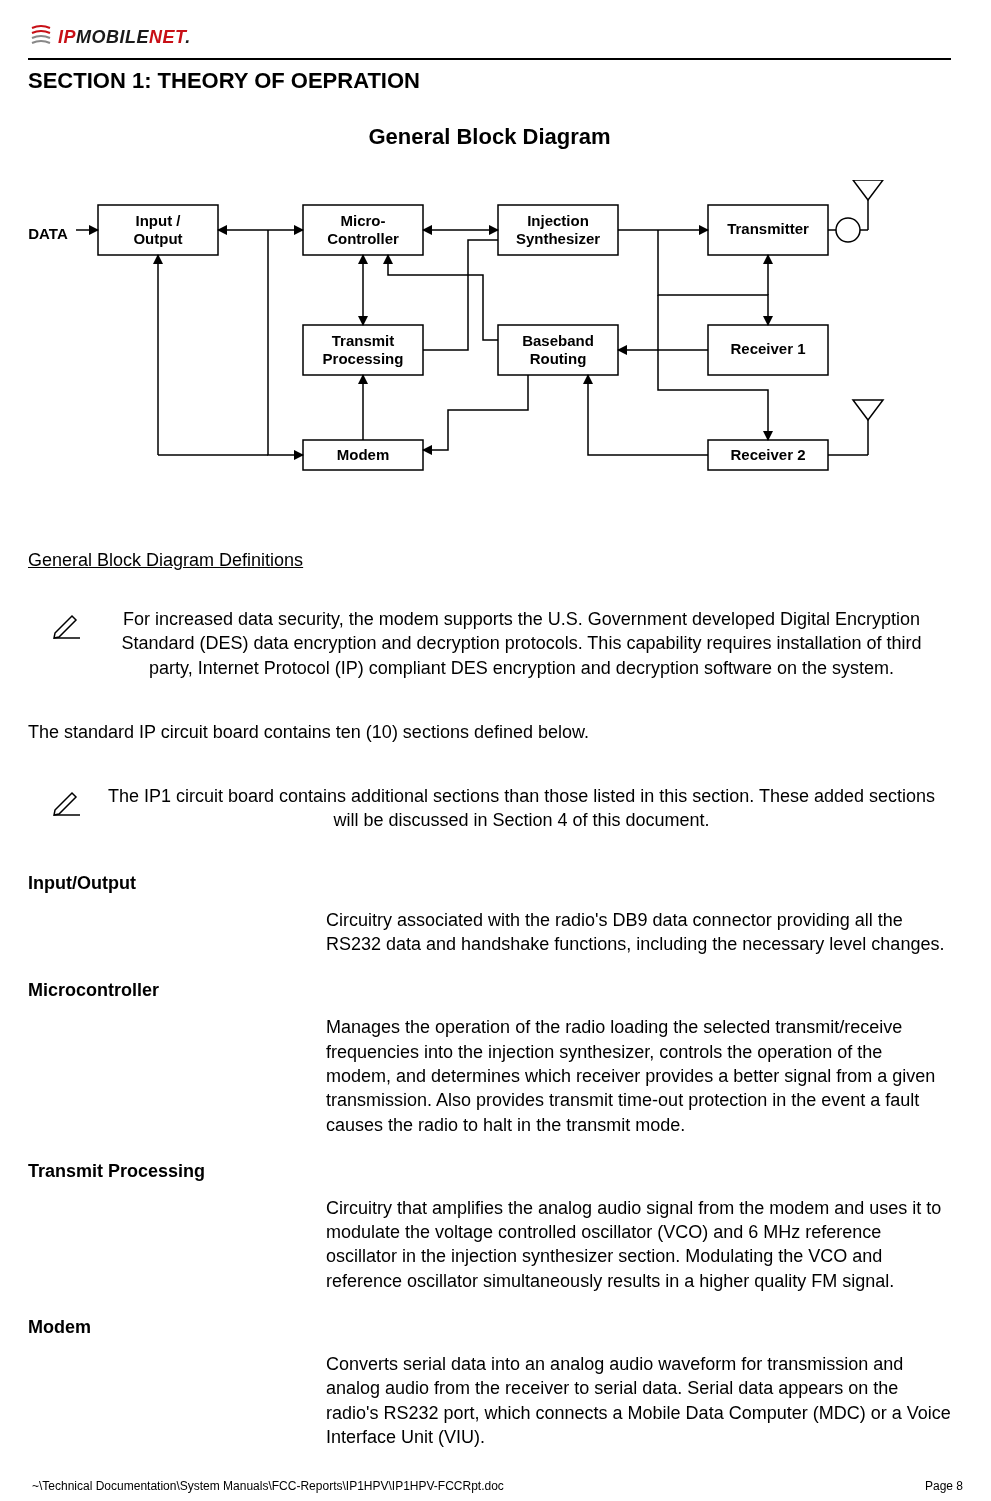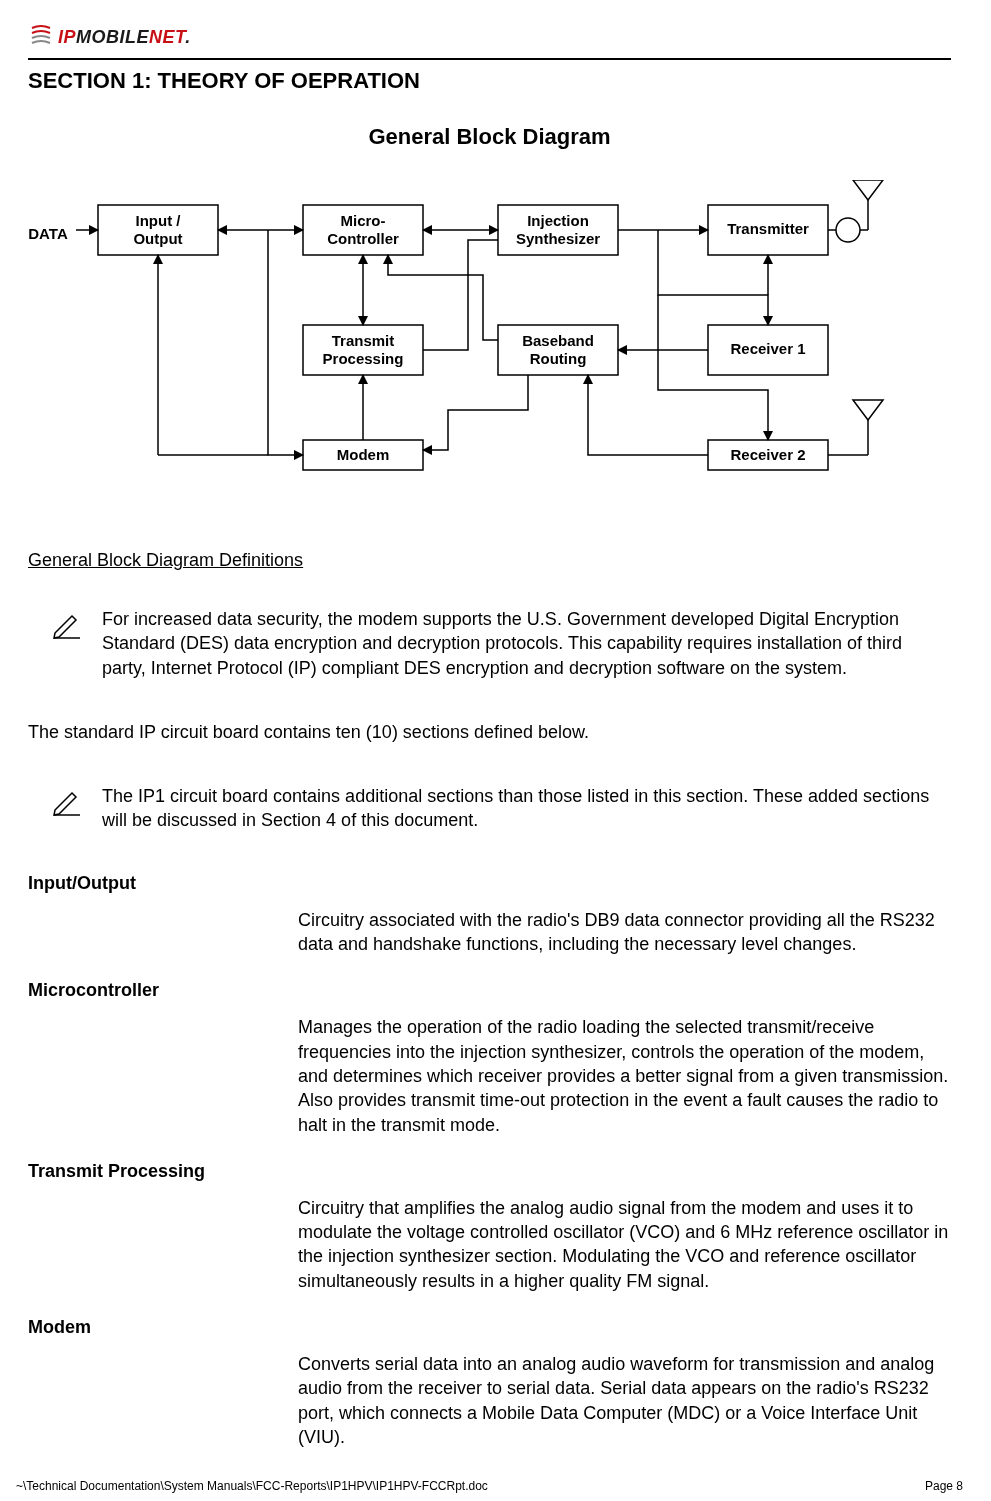--- a/index.html
+++ b/index.html
@@ -80,53 +80,55 @@
     font-size: 18px;
     text-decoration: underline;
     margin: 20px 0 36px 0;
   }
   .note-row {
     display: flex;
     align-items: flex-start;
     gap: 20px;
     margin: 0 0 40px 0;
     padding: 0 10px 0 24px;
+    text-align: center;
   }
   .note-icon {
     width: 30px;
     flex: 0 0 30px;
     margin-top: 2px;
   }
   .note-text, .body-text {
     font-size: 18px;
     line-height: 1.35;
   }
   .body-text {
     margin: 0 0 40px 0;
     padding: 0 10px 0 0;
   }
   .def-row {
     display: flex;
     align-items: flex-start;
     margin: 0 0 24px 0;
+    gap: 28px;
   }
   .def-term {
     flex: 0 0 270px;
     font-size: 18px;
     font-weight: 700;
   }
   .def-desc {
     flex: 1 1 auto;
     font-size: 18px;
     line-height: 1.35;
     margin-top: 35px;
   }
   .footer {
     position: absolute;
-    left: 16px;
+    left: 32px;
     right: 28px;
     bottom: 20px;
     display: flex;
     justify-content: space-between;
     font-size: 12px;
     color: #000;
   }
 </style>
 </head>
 <body>

